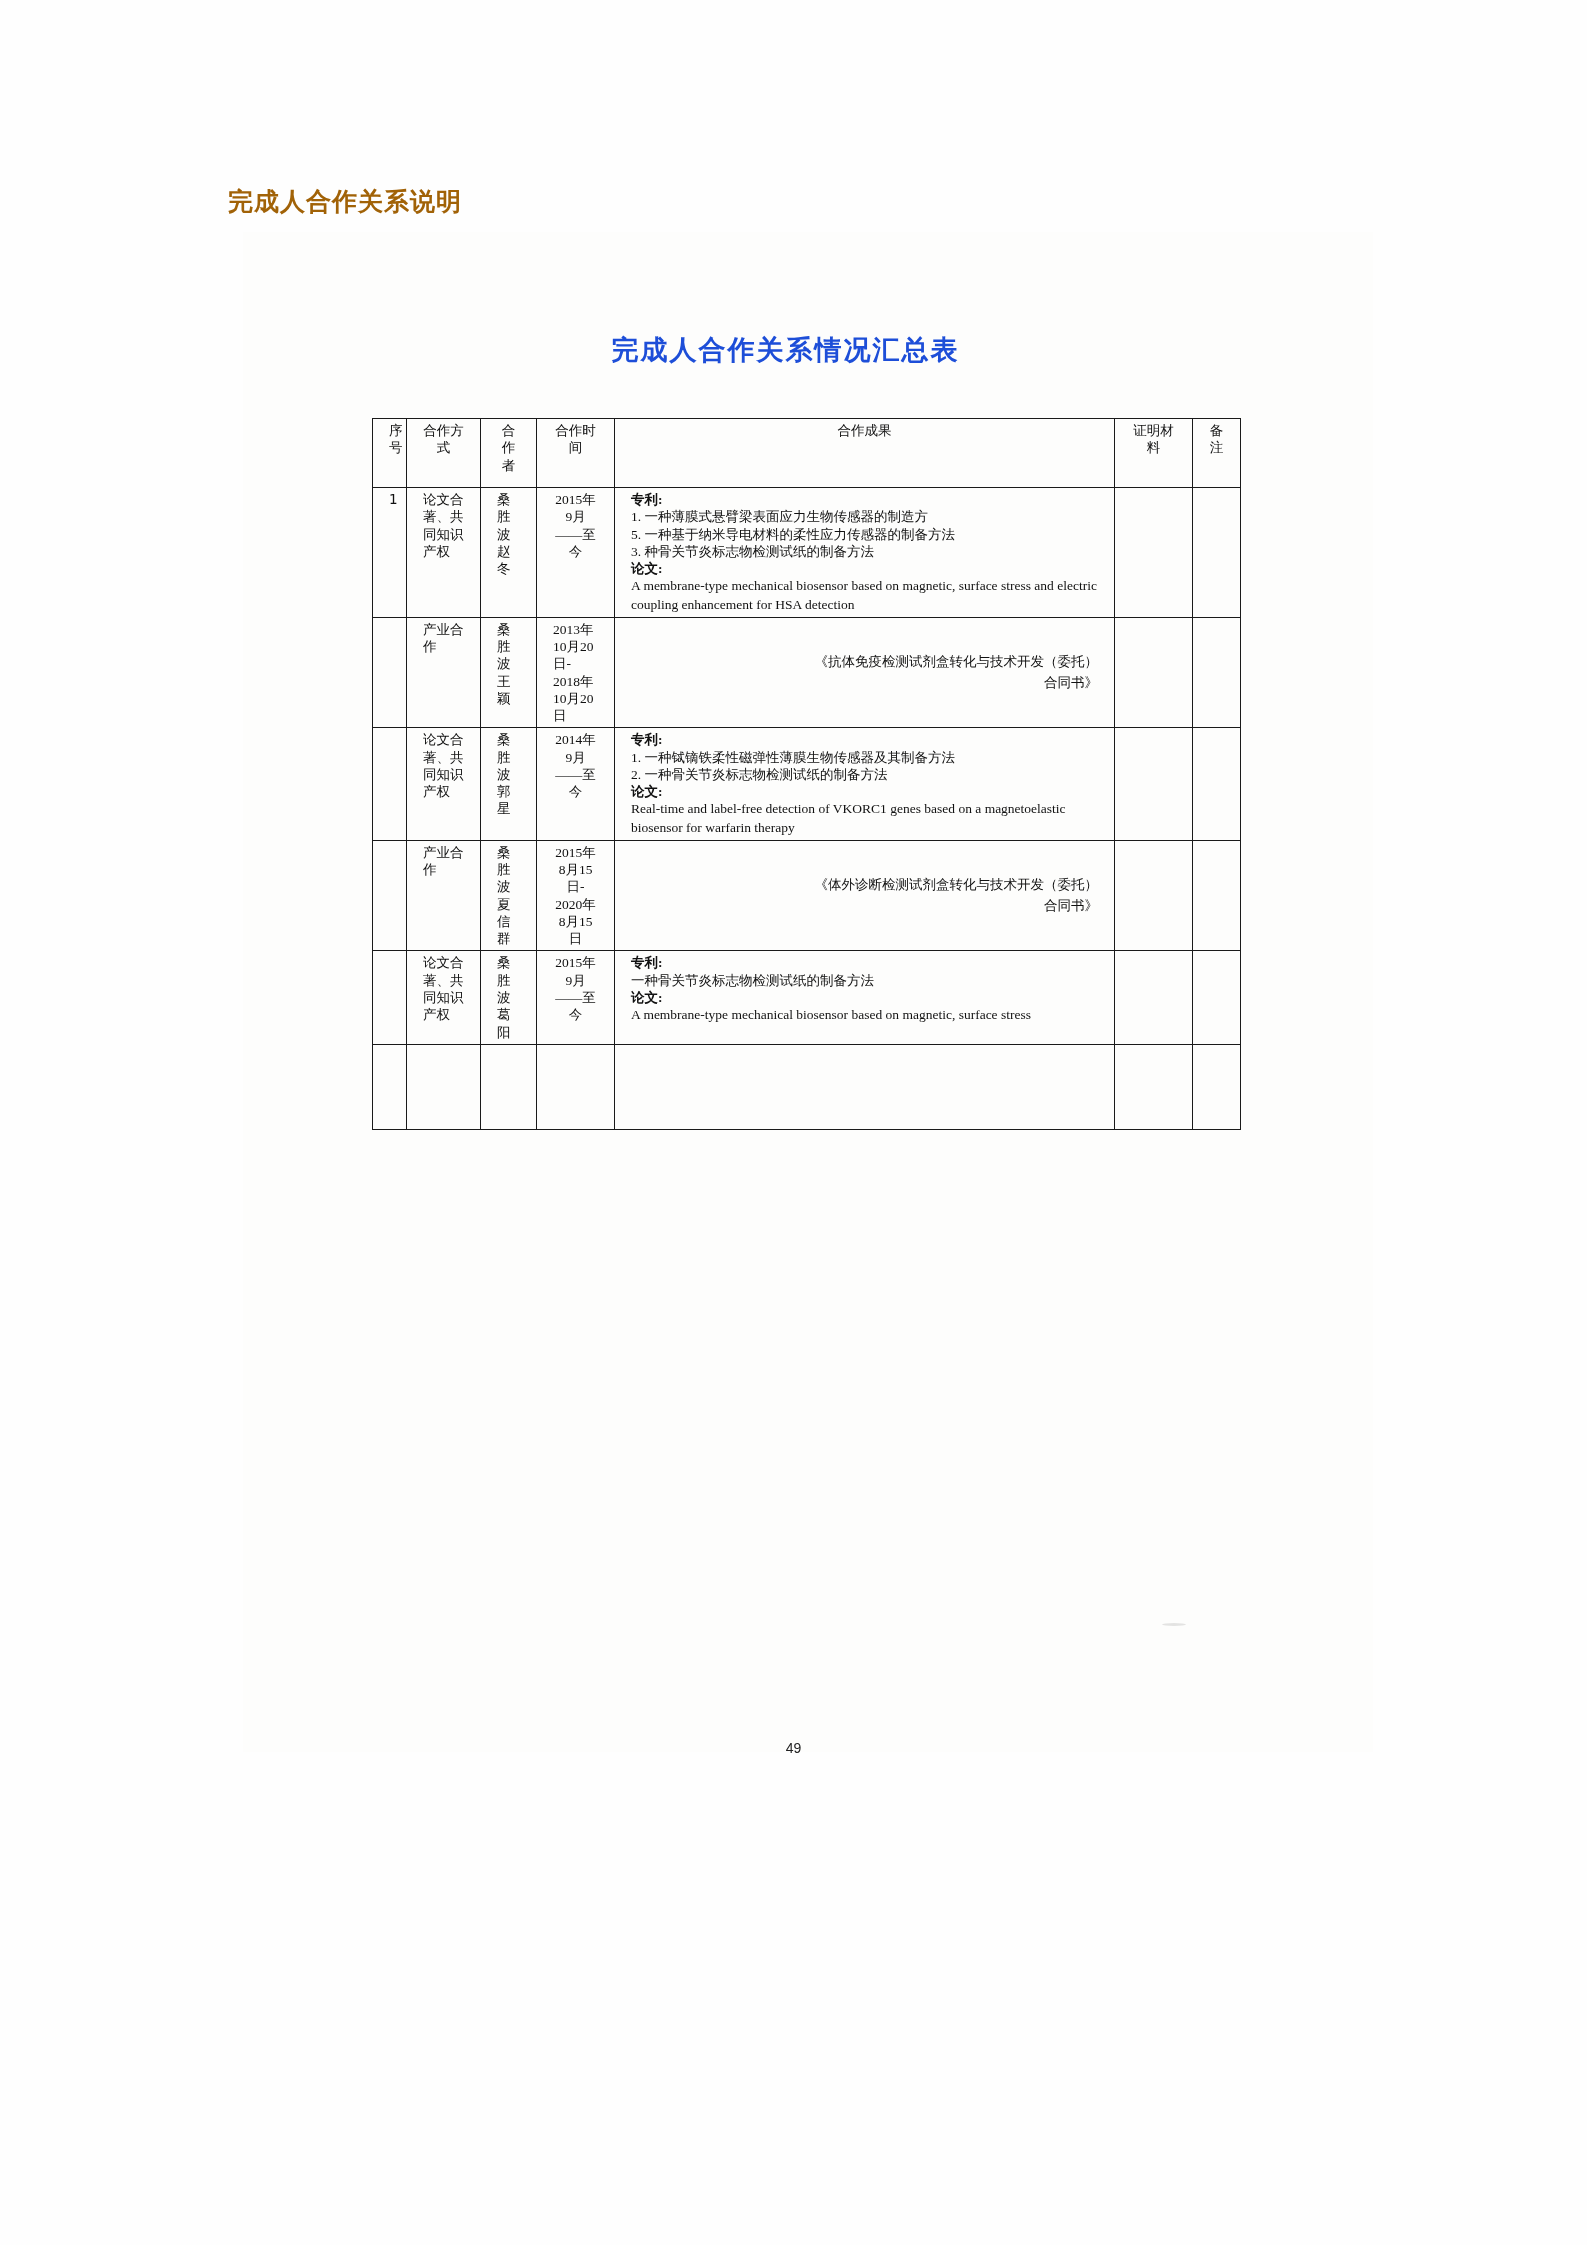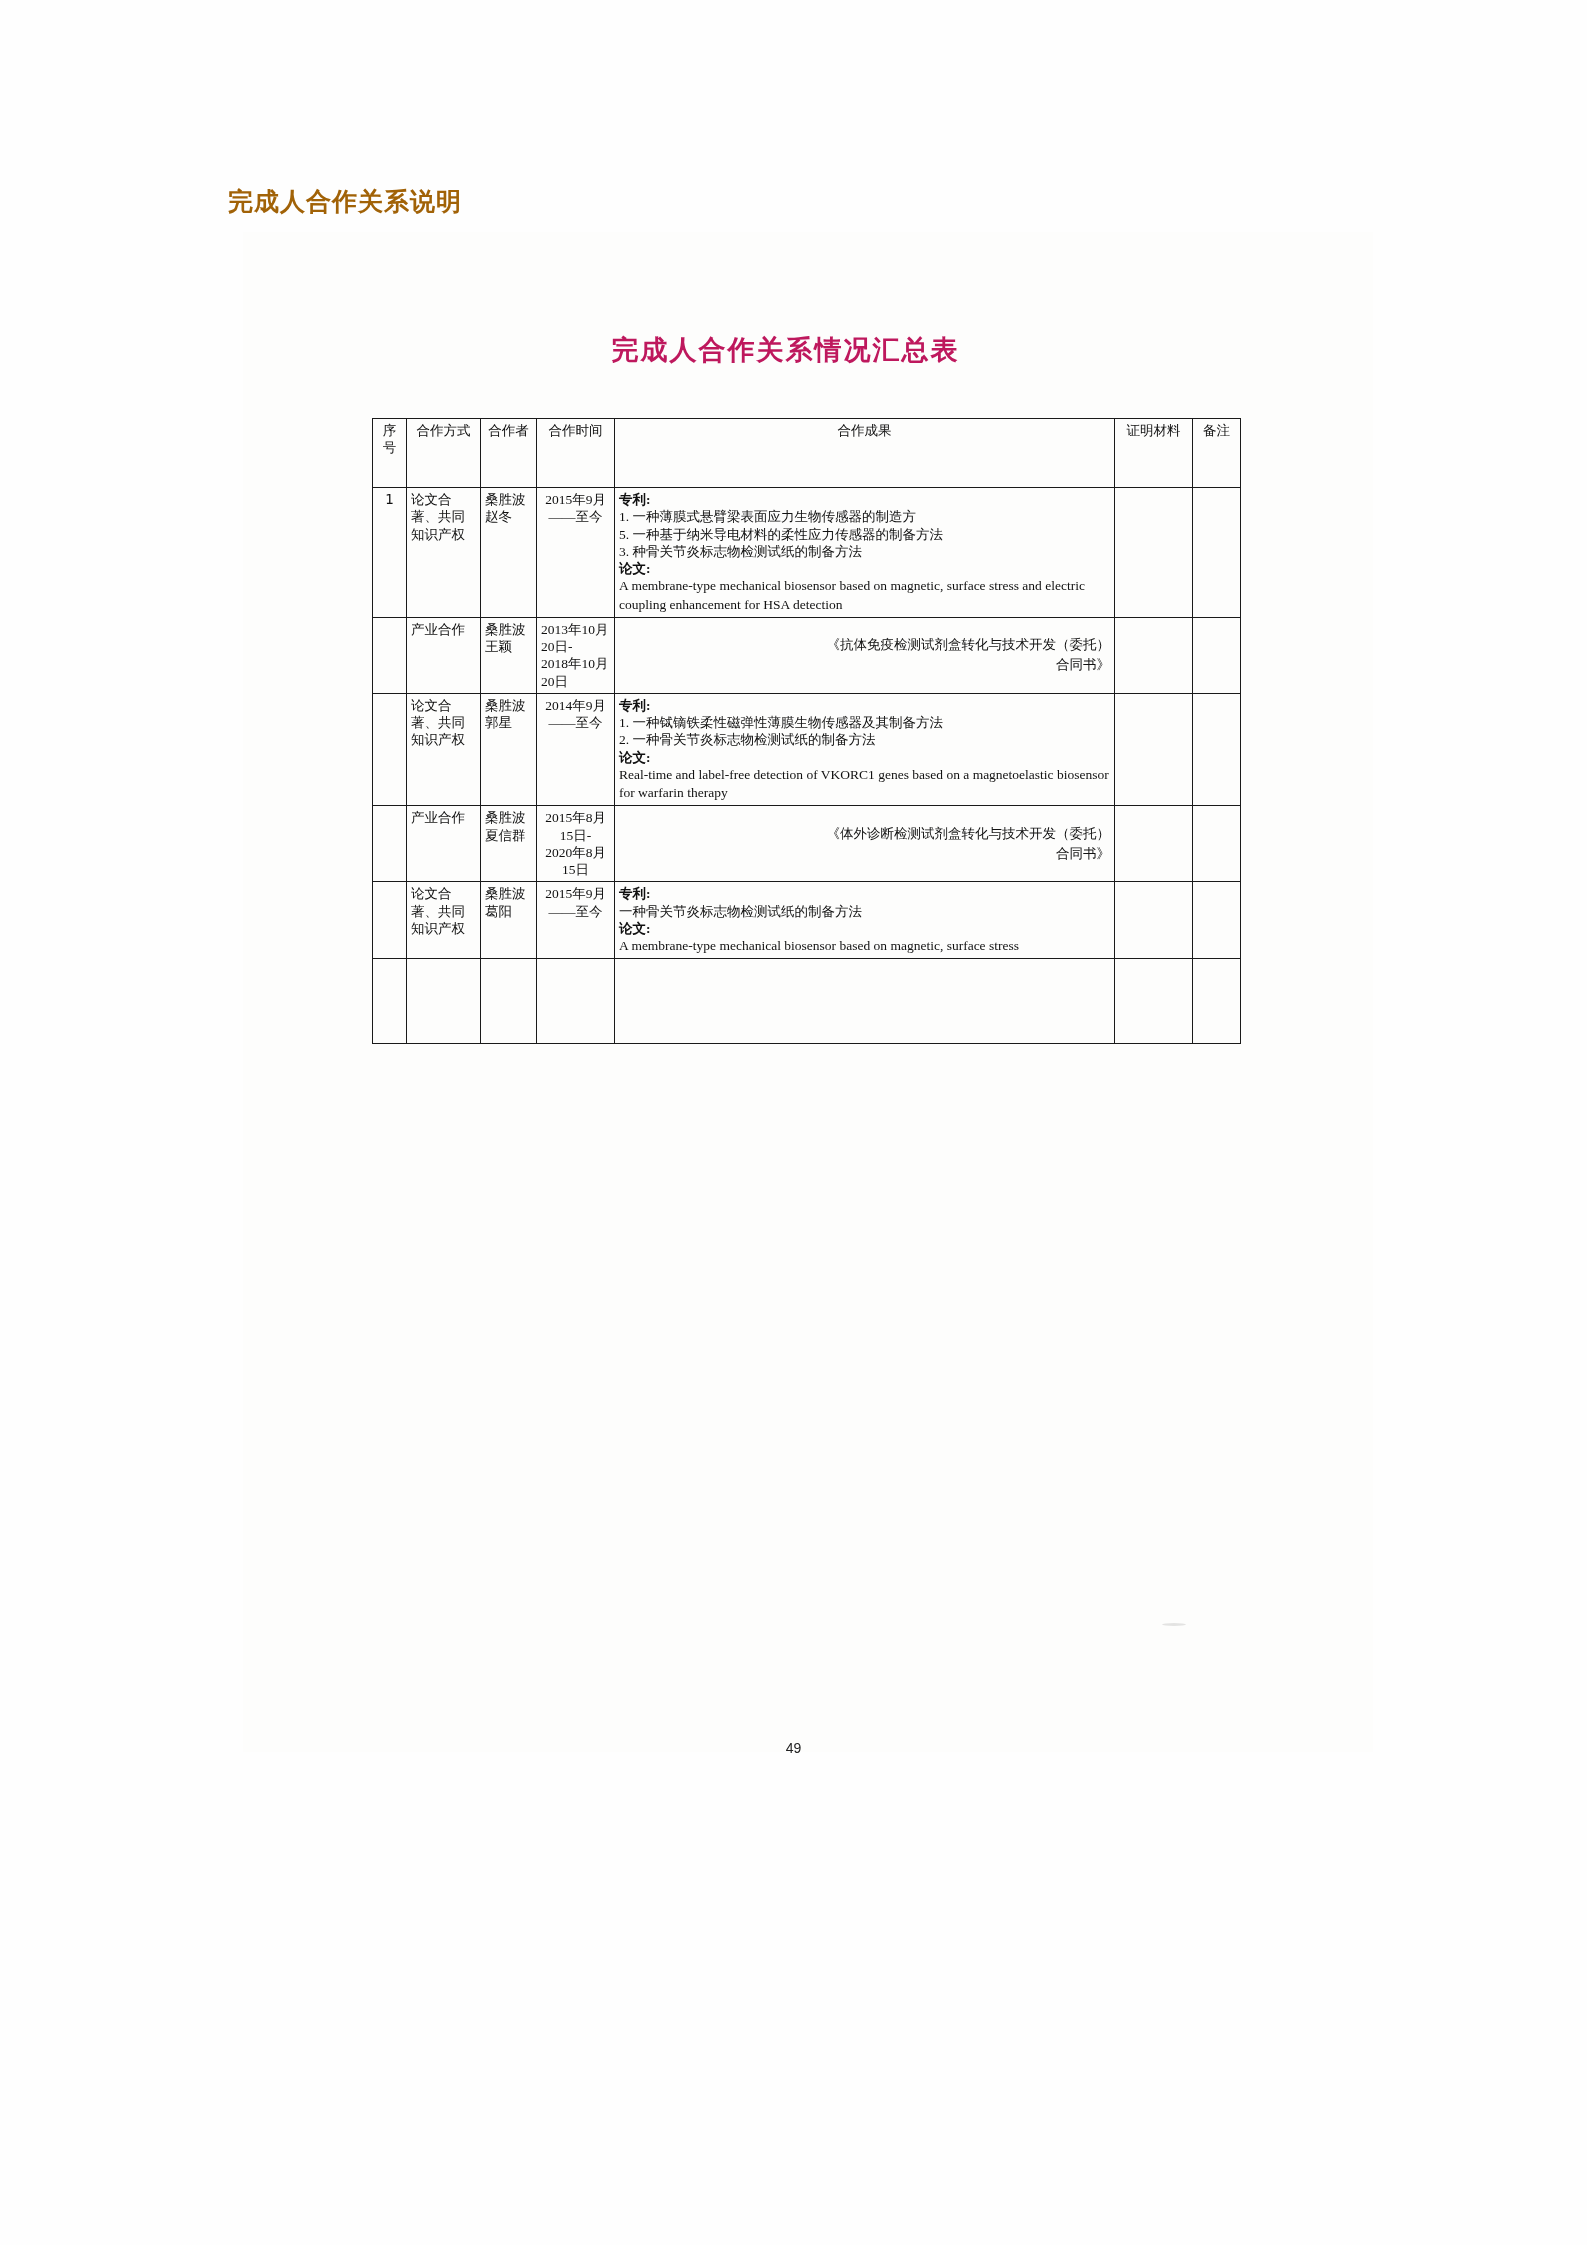--- a/index.html
+++ b/index.html
@@ -41,38 +41,38 @@
   }
   .table-title {
     position: absolute;
     left: 0;
     right: 16px;
     top: 332px;
     text-align: center;
     font-size: 27px;
     font-weight: 700;
     letter-spacing: 2px;
-    color: #be185d;
+    color: #1d4ed8;
   }
   .table-wrap {
     position: absolute;
     left: 372px;
     top: 418px;
     width: 868px;
   }
   table.main {
     border-collapse: collapse;
     width: 868px;
     table-layout: fixed;
     background: transparent;
   }
   table.main td, table.main th {
     border: 1px solid #1a1a1a;
     vertical-align: top;
-    padding: 3px 4px;
+    padding: 3px 16px;
     font-size: 13.5px;
     line-height: 1.28;
     color: #111;
     font-weight: normal;
   }
   
   col.c-seq    { width: 34px; }
   col.c-mode   { width: 74px; }
   col.c-person { width: 56px; }
   col.c-time   { width: 78px; }

